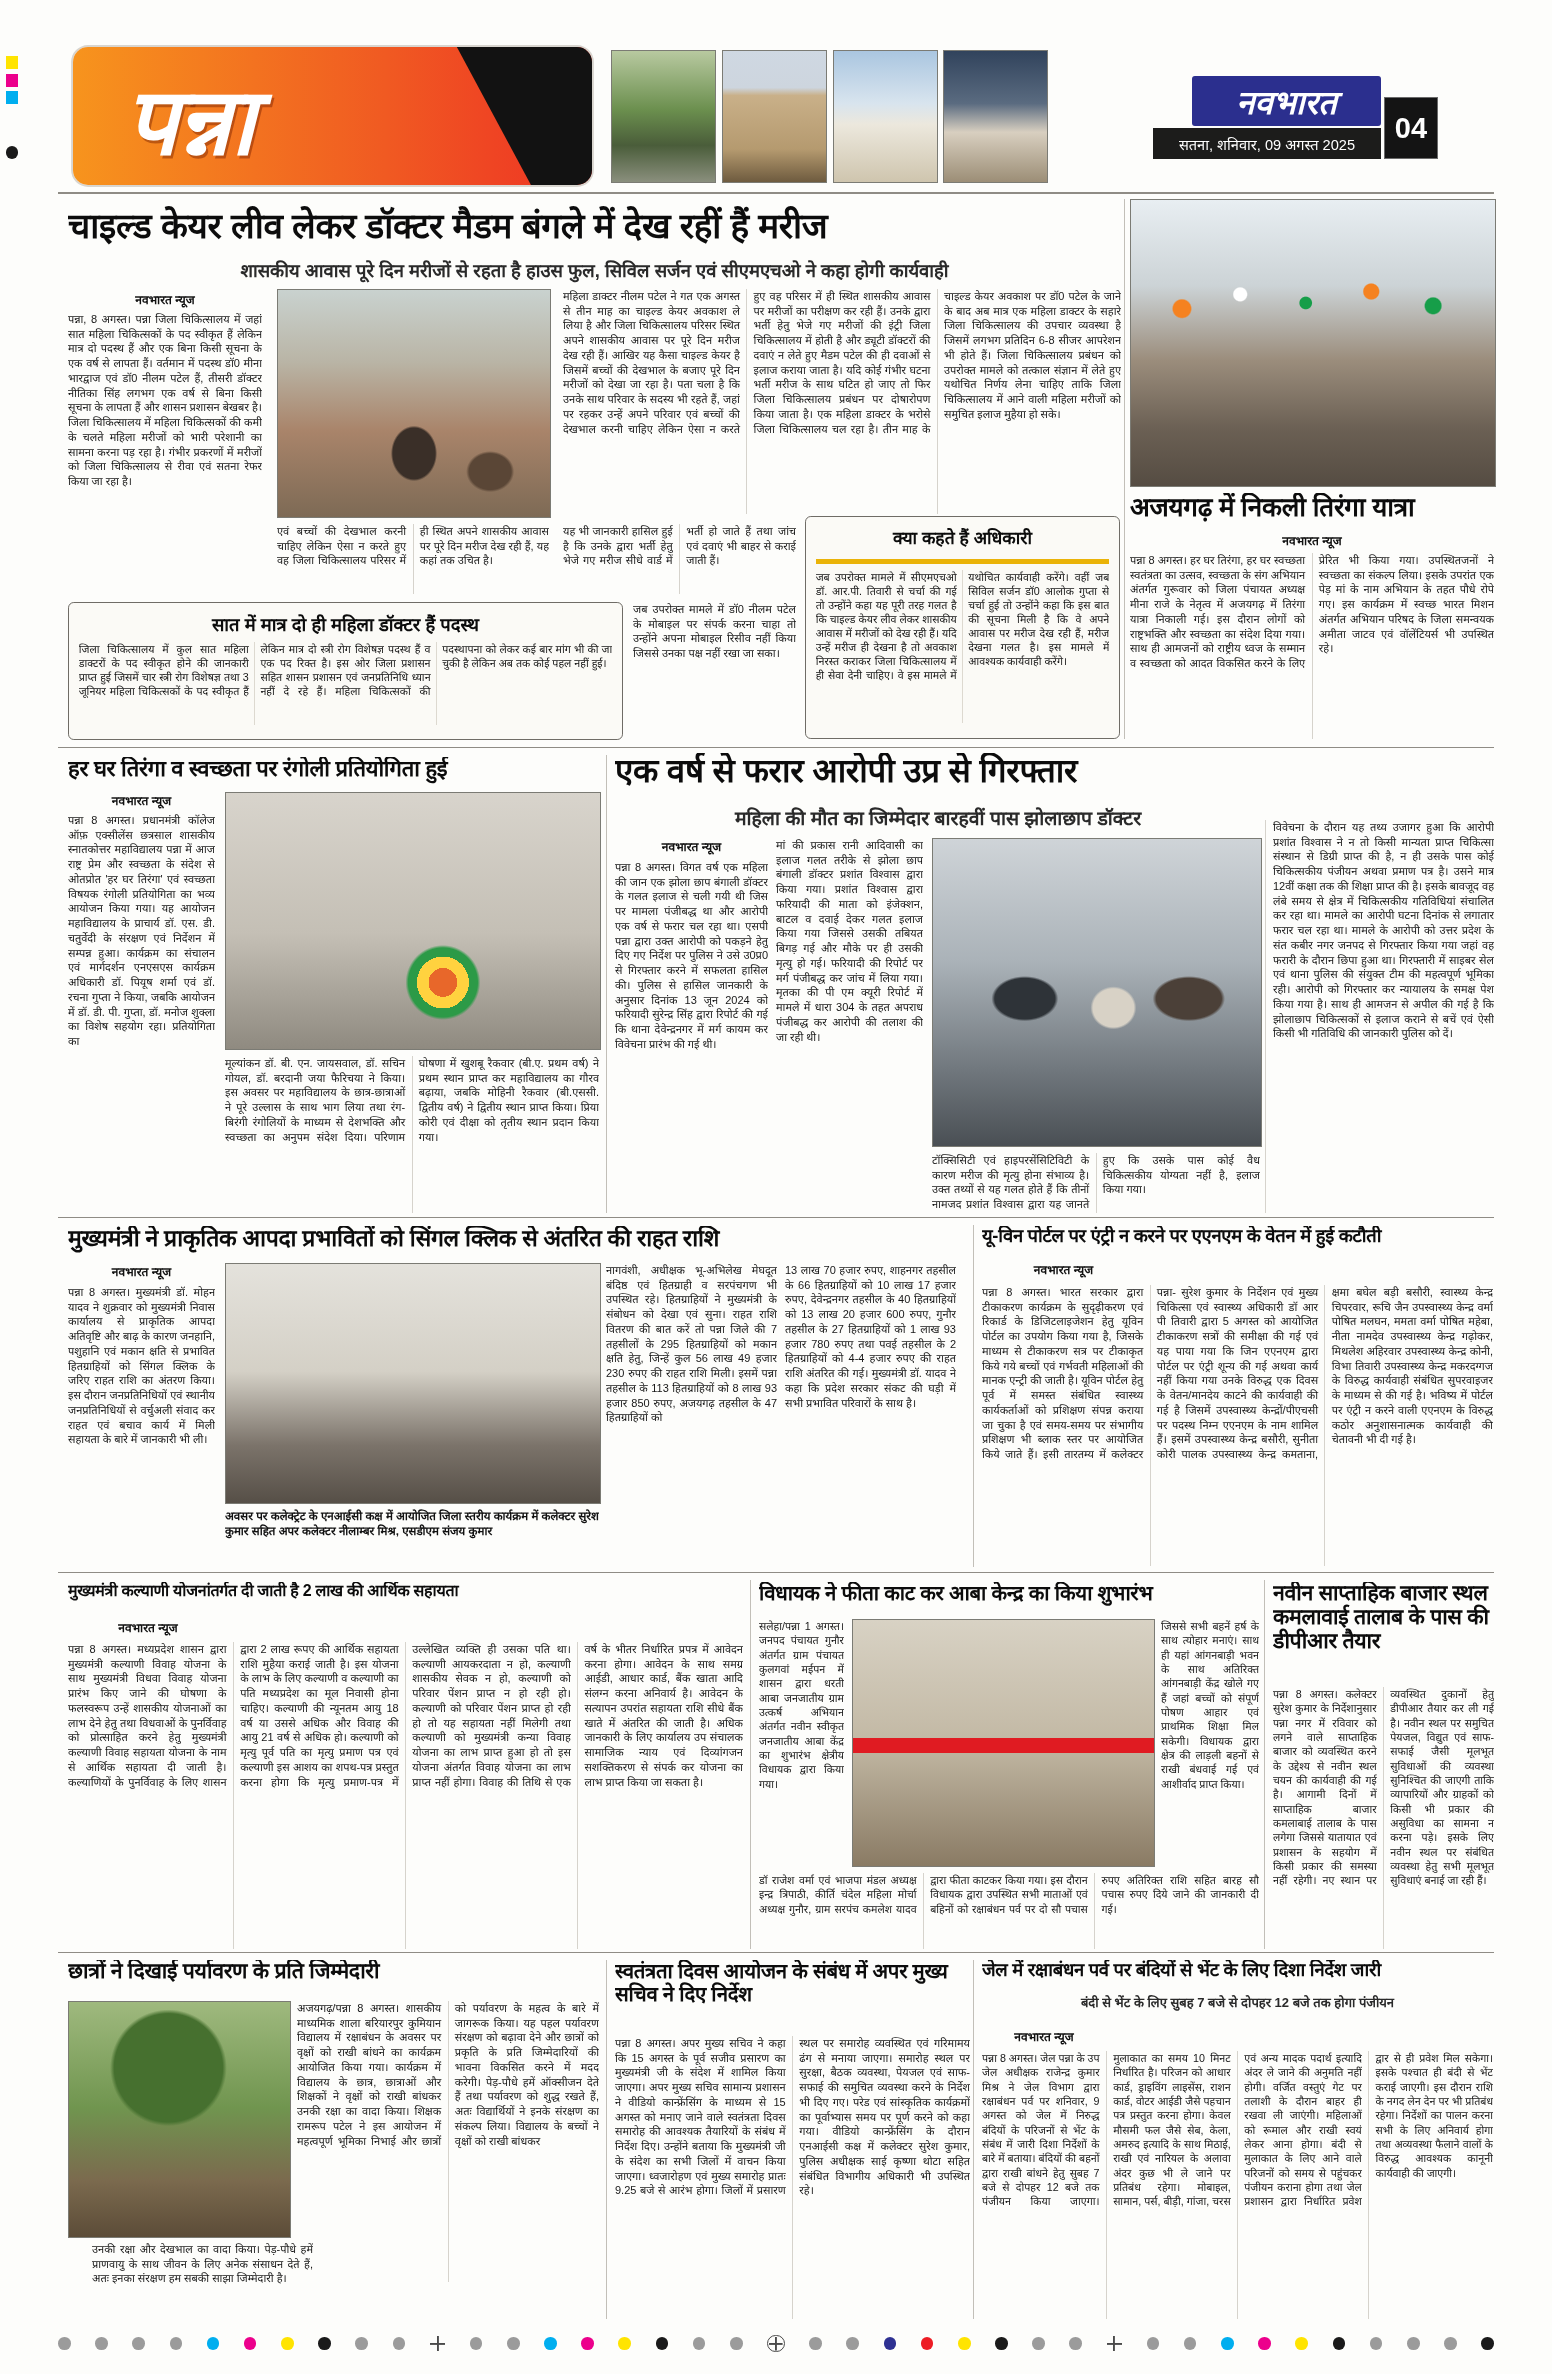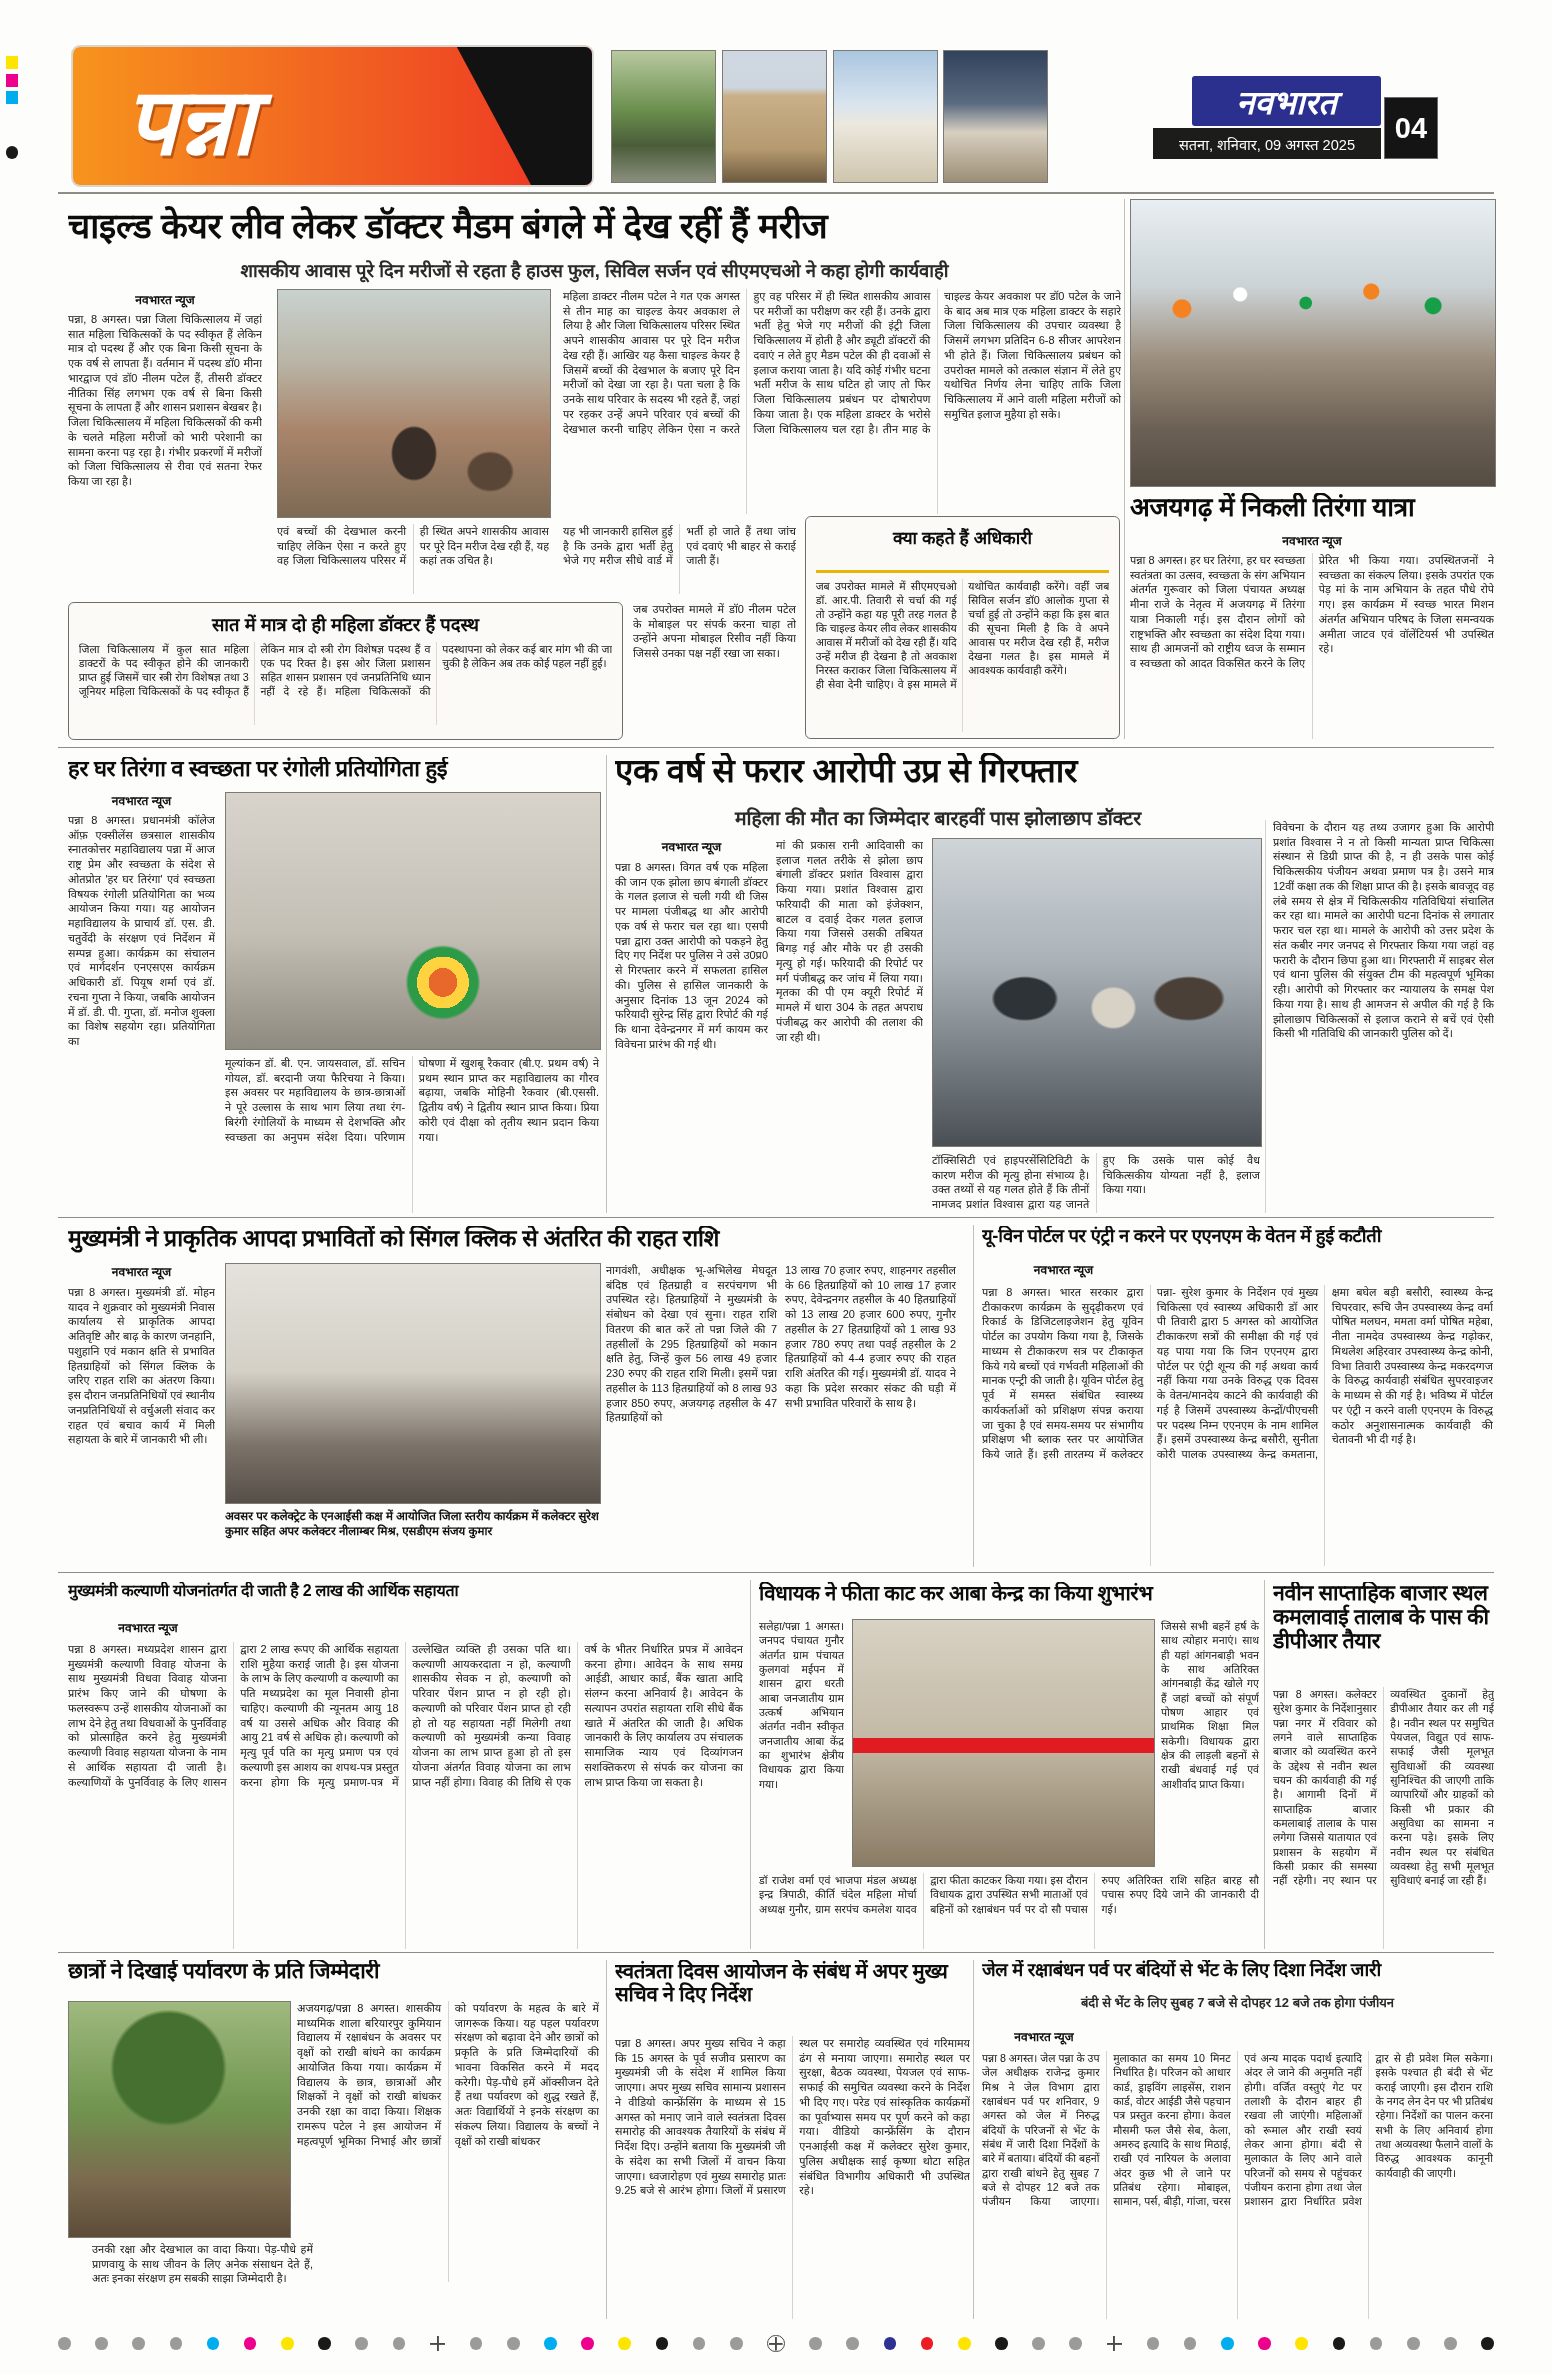--- a/index.html
+++ b/index.html
@@ -15,21 +15,21 @@
   .photo{border:1px solid #7b7b74;}
   .caption{font-size:11.6px;font-weight:bold;line-height:1.3;text-align:justify;color:#111;overflow:hidden;}
   .vr{width:1px;background:#c2bfb8;}
   .hr{height:1.9px;background:#8f8c85;}
   .nbox{border:1.5px solid #6f6c66;border-radius:5.8px;padding:7.8px 9.7px;box-sizing:border-box;background:#fbfaf6;}
   .nbox .bt{font-weight:bold;text-align:center;margin:0 0 5.8px 0;color:#0c0c0c;}
   .nbox .bx{font-size:10.7px;line-height:1.32;text-align:justify;column-gap:11.6px;column-rule:1px solid #ddd9d0;overflow:hidden;}
 
   
   .logo{background:linear-gradient(90deg,#f7941d 0%,#f05a22 60%,#ee3124 100%);
-        border-radius:7px;overflow:hidden;box-shadow:0 0 0 1.9px #d8d5cf;}
+        border-radius:15px;overflow:hidden;box-shadow:0 0 0 1.9px #d8d5cf;}
   .logo .wedge{position:absolute;right:0;top:0;width:42%;height:100%;background:#121212;
         clip-path:polygon(38% 0,100% 0,100% 100%,72% 100%);}
   .logo .nm{position:absolute;left:52px;top:7.8px;font-size:93px;font-weight:bold;font-style:italic;
         color:#ffffff;text-shadow:1.9px 2.9px 0 rgba(120,30,0,.45);z-index:2;}
   .nb-title{background:#2b2f8e;color:#fff;font-weight:bold;font-style:italic;
         display:flex;align-items:center;justify-content:center;font-size:33px;border-radius:2.9px;}
   .nb-date{background:#1c1c1b;color:#fff;display:flex;align-items:center;justify-content:center;font-size:14.6px;}
   .nb-page{background:#141414;color:#fff;display:flex;align-items:center;justify-content:center;
         font-size:29px;font-weight:bold;border:1.9px solid #6a6a6a;box-sizing:border-box;}
 
@@ -113,21 +113,21 @@
   <div class="abs b c2" style="left:277px;top:524px;width:272px;height:70px;">एवं बच्चों की देखभाल करनी चाहिए लेकिन ऐसा न करते हुए वह जिला चिकित्सालय परिसर में ही स्थित अपने शासकीय आवास पर पूरे दिन मरीज देख रही हैं, यह कहां तक उचित है।</div>
   <div class="abs b c3" style="left:563px;top:289px;width:558px;height:225px;">महिला डाक्टर नीलम पटेल ने गत एक अगस्त से तीन माह का चाइल्ड केयर अवकाश ले लिया है और जिला चिकित्सालय परिसर स्थित अपने शासकीय आवास पर पूरे दिन मरीज देख रही हैं। आखिर यह कैसा चाइल्ड केयर है जिसमें बच्चों की देखभाल के बजाए पूरे दिन मरीजों को देखा जा रहा है। पता चला है कि उनके साथ परिवार के सदस्य भी रहते हैं, जहां पर रहकर उन्हें अपने परिवार एवं बच्चों की देखभाल करनी चाहिए लेकिन ऐसा न करते हुए वह परिसर में ही स्थित शासकीय आवास पर मरीजों का परीक्षण कर रही हैं। उनके द्वारा भर्ती हेतु भेजे गए मरीजों की इंट्री जिला चिकित्सालय में होती है और ड्यूटी डॉक्टरों की दवाएं न लेते हुए मैडम पटेल की ही दवाओं से इलाज कराया जाता है। यदि कोई गंभीर घटना भर्ती मरीज के साथ घटित हो जाए तो फिर जिला चिकित्सालय प्रबंधन पर दोषारोपण किया जाता है। एक महिला डाक्टर के भरोसे जिला चिकित्सालय चल रहा है। तीन माह के चाइल्ड केयर अवकाश पर डॉ0 पटेल के जाने के बाद अब मात्र एक महिला डाक्टर के सहारे जिला चिकित्सालय की उपचार व्यवस्था है जिसमें लगभग प्रतिदिन 6-8 सीजर आपरेशन भी होते हैं। जिला चिकित्सालय प्रबंधन को उपरोक्त मामले को तत्काल संज्ञान में लेते हुए यथोचित निर्णय लेना चाहिए ताकि जिला चिकित्सालय में आने वाली महिला मरीजों को समुचित इलाज मुहैया हो सके।</div>
   <div class="abs b c2" style="left:563px;top:524px;width:233px;height:70px;">यह भी जानकारी हासिल हुई है कि उनके द्वारा भर्ती हेतु भेजे गए मरीज सीधे वार्ड में भर्ती हो जाते हैं तथा जांच एवं दवाएं भी बाहर से कराई जाती हैं।</div>
 
   <div class="abs nbox" style="left:68px;top:602px;width:555px;height:138px;">
     <div class="bt" style="font-size:18.4px;">सात में मात्र दो ही महिला डॉक्टर हैं पदस्थ</div>
     <div class="bx c3" style="height:83px;">जिला चिकित्सालय में कुल सात महिला डाक्टरों के पद स्वीकृत होने की जानकारी प्राप्त हुई जिसमें चार स्त्री रोग विशेषज्ञ तथा 3 जूनियर महिला चिकित्सकों के पद स्वीकृत हैं लेकिन मात्र दो स्त्री रोग विशेषज्ञ पदस्थ हैं व एक पद रिक्त है। इस ओर जिला प्रशासन सहित शासन प्रशासन एवं जनप्रतिनिधि ध्यान नहीं दे रहे हैं। महिला चिकित्सकों की पदस्थापना को लेकर कई बार मांग भी की जा चुकी है लेकिन अब तक कोई पहल नहीं हुई।</div>
   </div>
   <div class="abs b" style="left:633px;top:602px;width:163px;height:138px;">जब उपरोक्त मामले में डॉ0 नीलम पटेल के मोबाइल पर संपर्क करना चाहा तो उन्होंने अपना मोबाइल रिसीव नहीं किया जिससे उनका पक्ष नहीं रखा जा सका।</div>
   <div class="abs nbox" style="left:805px;top:516px;width:315px;height:223px;">
-    <div class="bt" style="font-size:17.5px;border-bottom:3px solid #eab308;padding-bottom:21px;">क्या कहते हैं अधिकारी</div>
+    <div class="bt" style="font-size:17.5px;border-bottom:5px solid #eab308;padding-bottom:10px;">क्या कहते हैं अधिकारी</div>
     <div class="bx c2" style="height:153px;">जब उपरोक्त मामले में सीएमएचओ डॉ. आर.पी. तिवारी से चर्चा की गई तो उन्होंने कहा यह पूरी तरह गलत है कि चाइल्ड केयर लीव लेकर शासकीय आवास में मरीजों को देख रही हैं। यदि उन्हें मरीज ही देखना है तो अवकाश निरस्त कराकर जिला चिकित्सालय में ही सेवा देनी चाहिए। वे इस मामले में यथोचित कार्यवाही करेंगे। वहीं जब सिविल सर्जन डॉ0 आलोक गुप्ता से चर्चा हुई तो उन्होंने कहा कि इस बात की सूचना मिली है कि वे अपने आवास पर मरीज देख रही हैं, मरीज देखना गलत है। इस मामले में आवश्यक कार्यवाही करेंगे।</div>
   </div>
 
   <div class="abs vr" style="left:1124px;top:199px;height:540px;"></div>
 
   <div class="abs photo ph-tiranga" style="left:1130px;top:199px;width:364px;height:286px;"></div>
   <div class="abs hl" style="left:1130px;top:493px;width:364px;height:35px;font-size:26px;">अजयगढ़ में निकली तिरंगा यात्रा</div>
   <div class="abs byline" style="left:1130px;top:532px;width:364px;">नवभारत न्यूज</div>
   <div class="abs b c2" style="left:1130px;top:553px;width:364px;height:186px;">पन्ना 8 अगस्त। हर घर तिरंगा, हर घर स्वच्छता स्वतंत्रता का उत्सव, स्वच्छता के संग अभियान अंतर्गत गुरूवार को जिला पंचायत अध्यक्ष मीना राजे के नेतृत्व में अजयगढ़ में तिरंगा यात्रा निकाली गई। इस दौरान लोगों को राष्ट्रभक्ति और स्वच्छता का संदेश दिया गया। साथ ही आमजनों को राष्ट्रीय ध्वज के सम्मान व स्वच्छता को आदत विकसित करने के लिए प्रेरित भी किया गया। उपस्थितजनों ने स्वच्छता का संकल्प लिया। इसके उपरांत एक पेड़ मां के नाम अभियान के तहत पौधे रोपे गए। इस कार्यक्रम में स्वच्छ भारत मिशन अंतर्गत अभियान परिषद के जिला समन्वयक अमीता जाटव एवं वॉलेंटियर्स भी उपस्थित रहे।</div>
 

